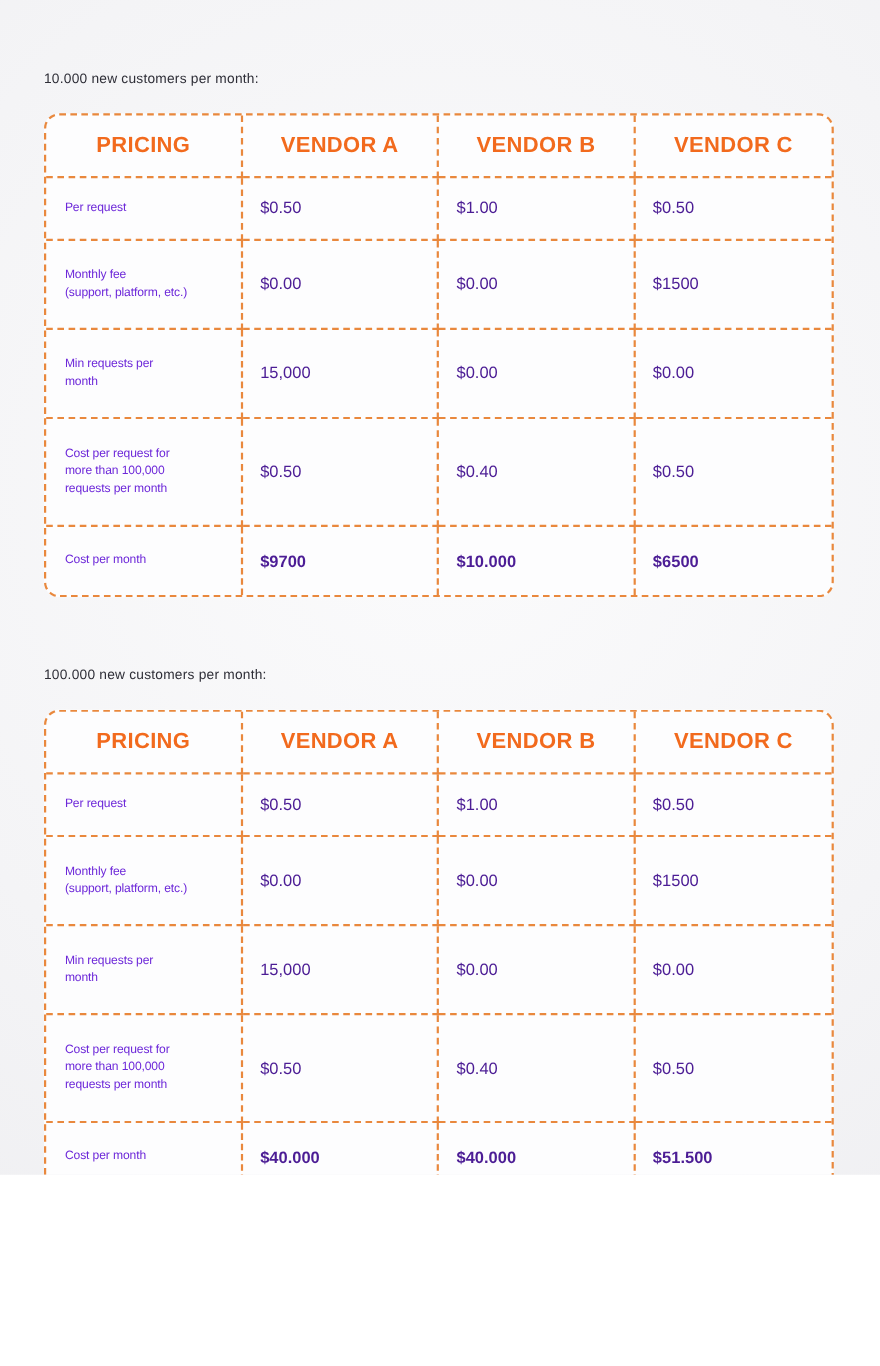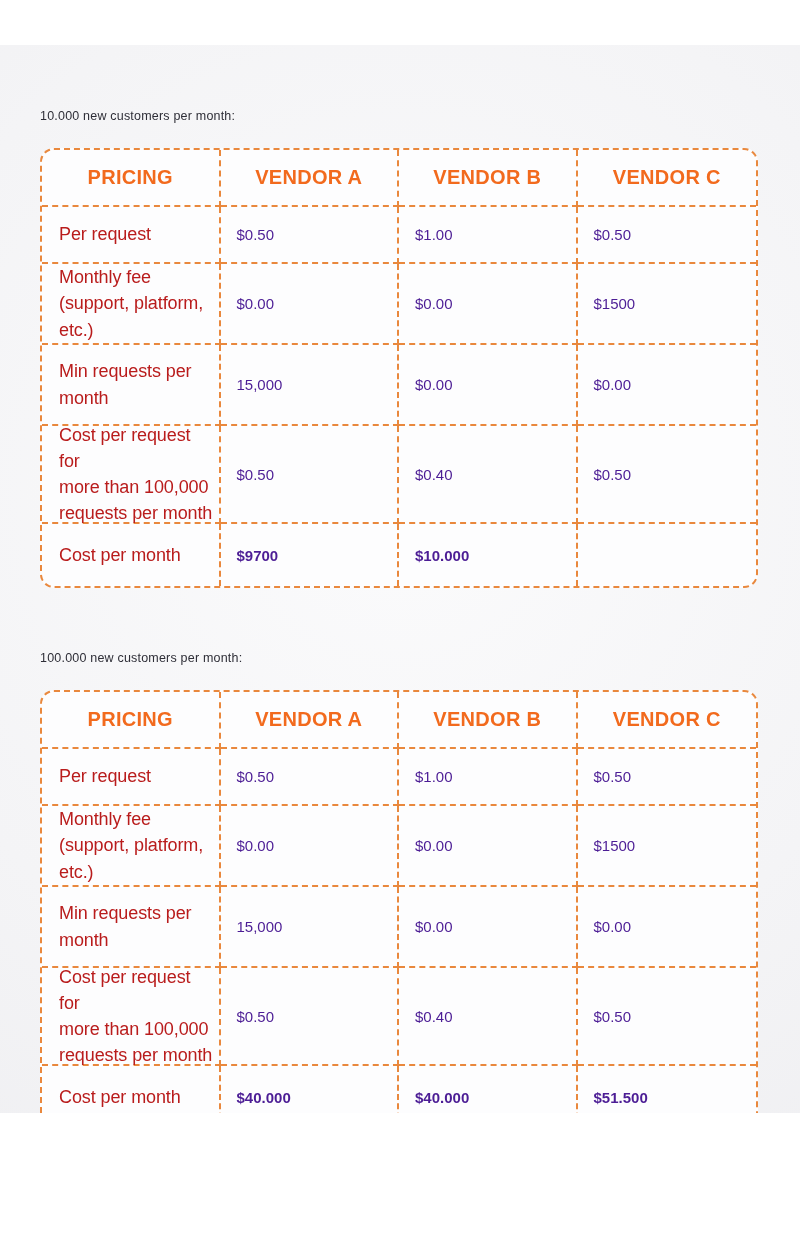--- a/index.html
+++ b/index.html
@@ -7,21 +7,20 @@
   body {
     font-family: "Liberation Sans", "DejaVu Sans", sans-serif;
     color: #23232b;
   }
   .canvas {
     position: relative;
     width: 800px;
     height: 1068px;
     overflow: hidden;
     background: radial-gradient(ellipse 120% 90% at 50% 42%, #fbfbfc 0%, #f4f4f6 55%, #ededf0 100%);
-    margin-top: 45px;
   }
   .section-label {
     margin: 0 0 0 40px;
     font-size: 12.5px;
     letter-spacing: 0.2px;
     color: #2e2e37;
     height: 16px;
     line-height: 16px;
   }
   .first-label { padding-top: 0; margin-top: 63px; }
@@ -47,25 +46,25 @@
   .cell.rlast { border-bottom: none; }
   .cell.head {
     justify-content: center;
     font-weight: 700;
     font-size: 20px;
     letter-spacing: 0.3px;
     color: #f26a1d;
   }
   .cell.lbl {
     padding: 0 4px 0 17px;
-    font-size: 18px;
+    font-size: 11px;
     line-height: 1.45;
     letter-spacing: -0.1px;
     white-space: pre-line;
-    color: #b91c1c;
+    color: #6d28d9;
   }
   .cell.val {
     padding: 0 6px 0 16px;
     font-size: 15px;
     color: #4c1d95;
   }
   .cell.val.bold, .cell.lbl.bold { font-weight: 700; }
   .logo {
     margin-top: 42px;
     text-align: center;
@@ -119,20 +118,21 @@
     <div class="cell lbl">Cost per request for
 more than 100,000
 requests per month</div>
     <div class="cell val">$0.50</div>
     <div class="cell val">$0.40</div>
     <div class="cell val clast">$0.50</div>
 
     <div class="cell lbl rlast">Cost per month</div>
     <div class="cell val bold rlast">$9700</div>
     <div class="cell val bold rlast">$10.000</div>
+    <div class="cell val bold rlast clast">$6500</div>
   </div>
 
   <div class="section-label second-label">100.000 new customers per month:</div>
   <div class="ptable">
     <div class="cell head">PRICING</div>
     <div class="cell head">VENDOR A</div>
     <div class="cell head">VENDOR B</div>
     <div class="cell head clast">VENDOR C</div>
 
     <div class="cell lbl">Per request</div>

